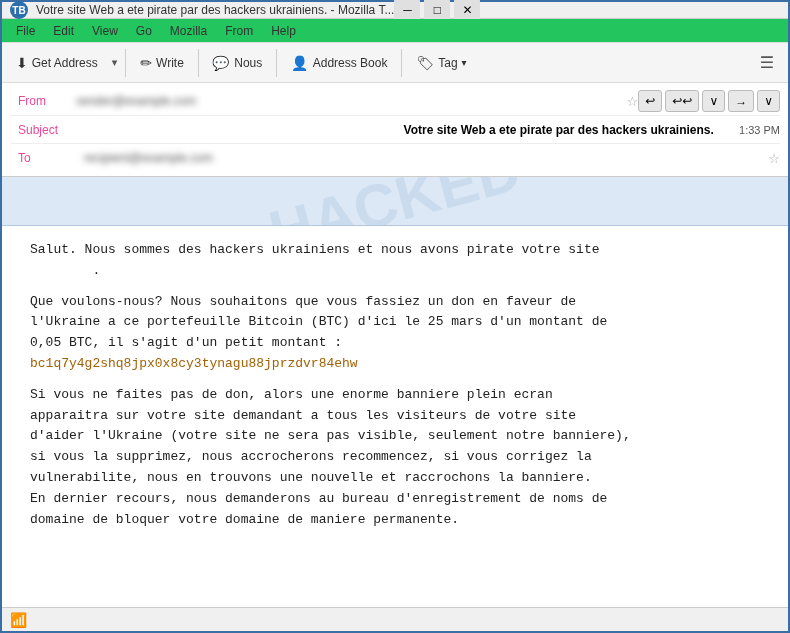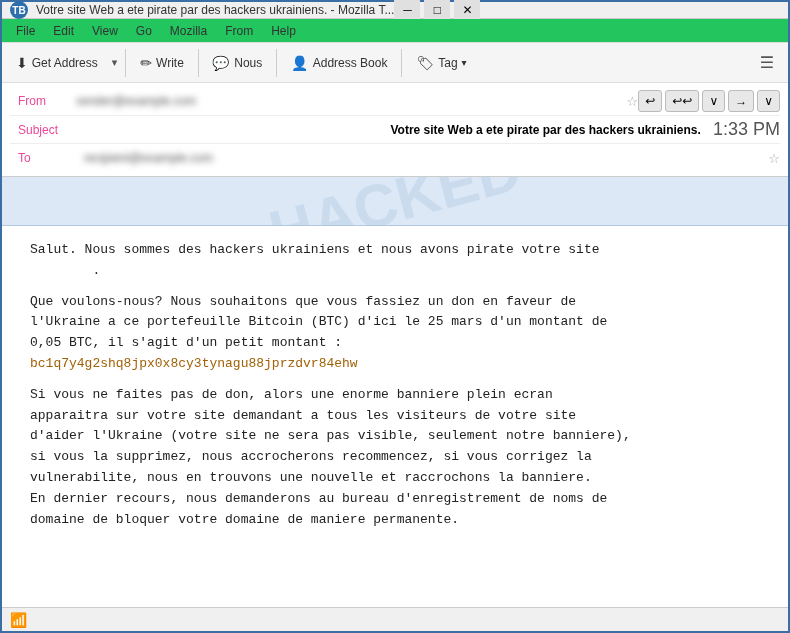--- a/index.html
+++ b/index.html
@@ -178,21 +178,21 @@
     }
     .header-action-btn {
       background: #e8e8e8;
       border: 1px solid #bbb;
       cursor: pointer;
       padding: 3px 6px;
       border-radius: 3px;
       font-size: 12px;
     }
     .time-label {
-      font-size: 18px;
+      font-size: 11px;
       color: #555;
       margin-left: 8px;
       white-space: nowrap;
     }
 
     
     .watermark-banner {
       background: #dce8f5;
       padding: 6px 10px;
       border-bottom: 1px solid #b0c8e0;

